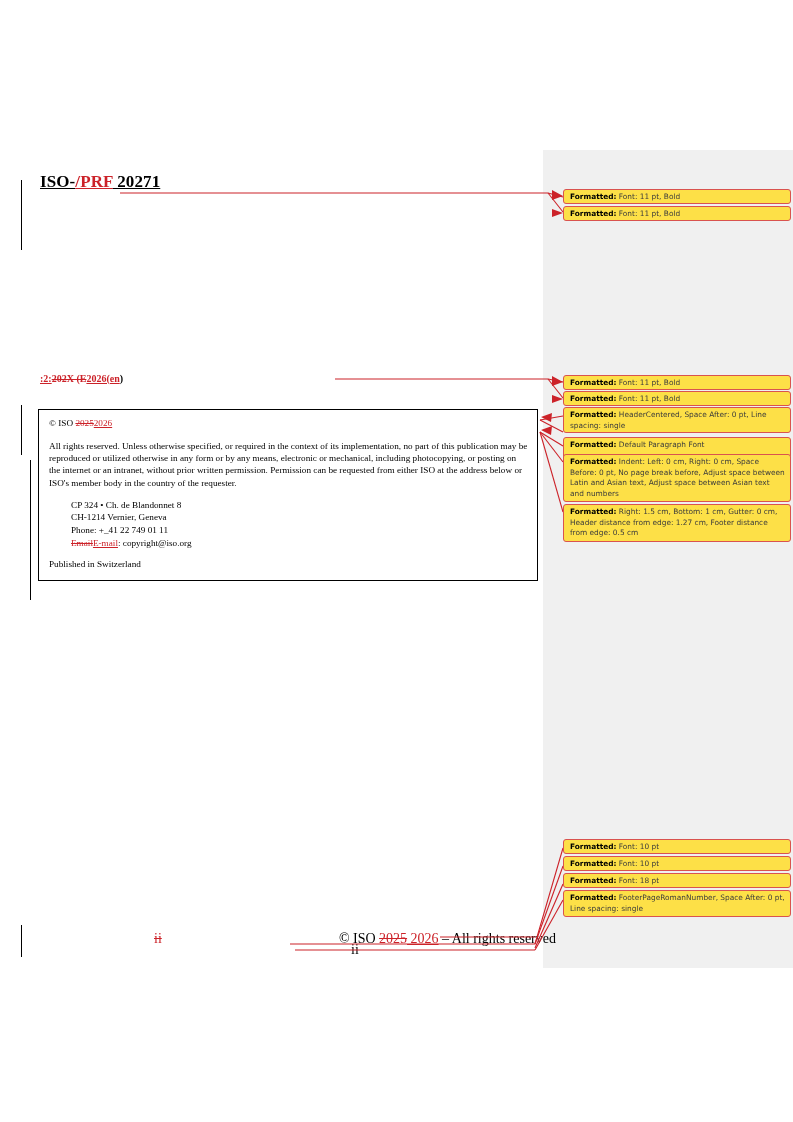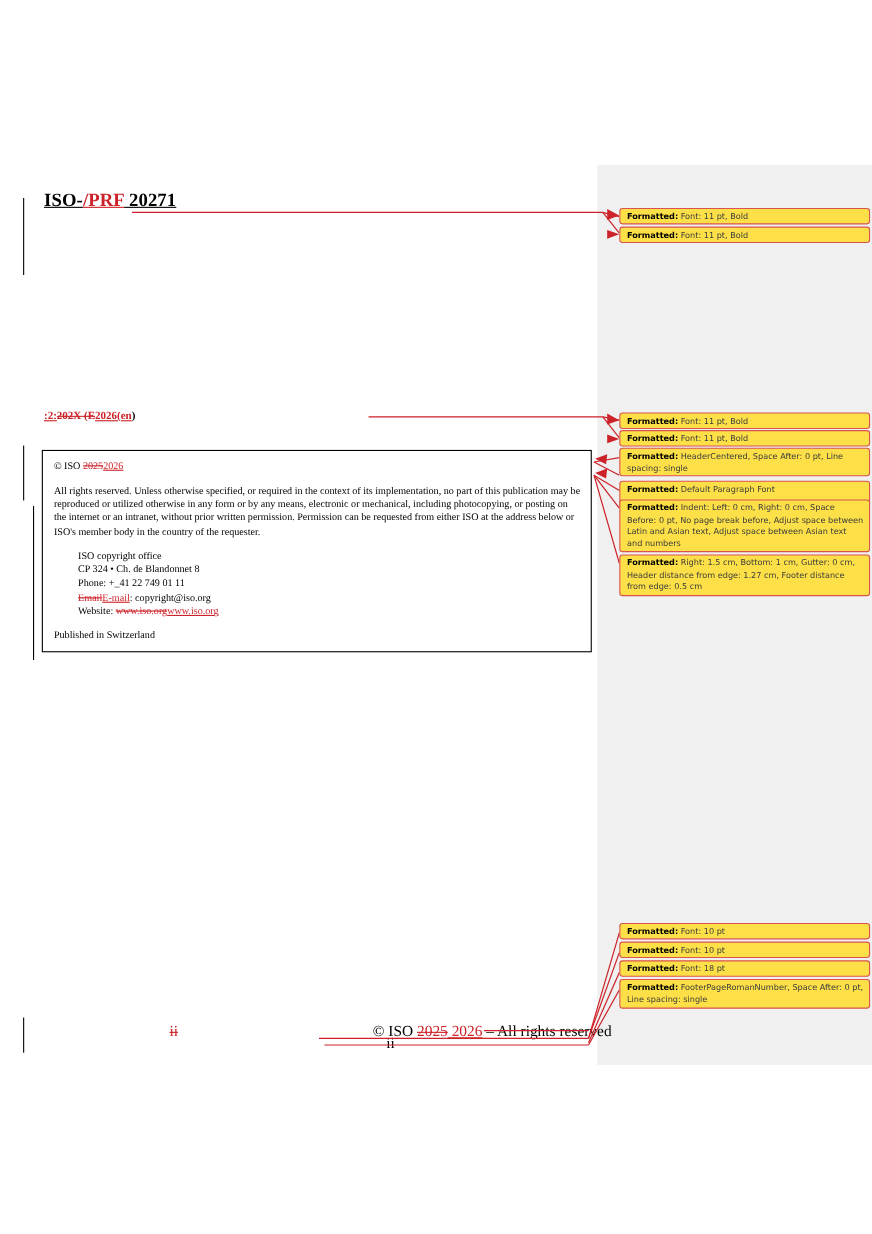--- a/index.html
+++ b/index.html
@@ -101,25 +101,24 @@
   <div class="doc-header"><span class="u">ISO-</span><span class="insb">/PRF</span><span class="u"> 20271</span></div>
 
   <div class="title-line"><span class="insb">:2:</span><span class="delb">202X (E</span><span class="insb">2026(en</span><span>)</span></div>
 
   <div class="copybox">
     <p class="copy-line1"><span>© ISO </span><span class="del">2025</span><span class="ins">2026</span></p>
 
     <p class="copy-para">All rights reserved. Unless otherwise specified, or required in the context of its implementation, no part of this publication may be reproduced or utilized otherwise in any form or by any means, electronic or mechanical, including photocopying, or posting on the internet or an intranet, without prior written permission. Permission can be requested from either ISO at the address below or ISO's member body in the country of the requester.</p>
 
     <div class="addr">
-      <div>ISO copyright office</div>
       <div>CP 324 • Ch. de Blandonnet 8</div>
+      <div>CH-1214 Vernier, Geneva</div>
       <div>Phone: +_41 22 749 01 11</div>
       <div><span class="del">Email</span><span class="ins">E-mail</span><span>: copyright@iso.org</span></div>
-      <div><span>Website: </span><span class="del">www.iso.org</span><span class="ins">www.iso.org</span></div>
     </div>
 
     <p class="published">Published in Switzerland</p>
   </div>
 
   <div class="footer">
     <div class="footer-row">
       <span class="footer-left del">ii</span>
       <span class="footer-mid"><span>© ISO </span><span class="del">2025</span><span class="ins"> 2026</span><span> – All rights reserved</span></span>
     </div>

